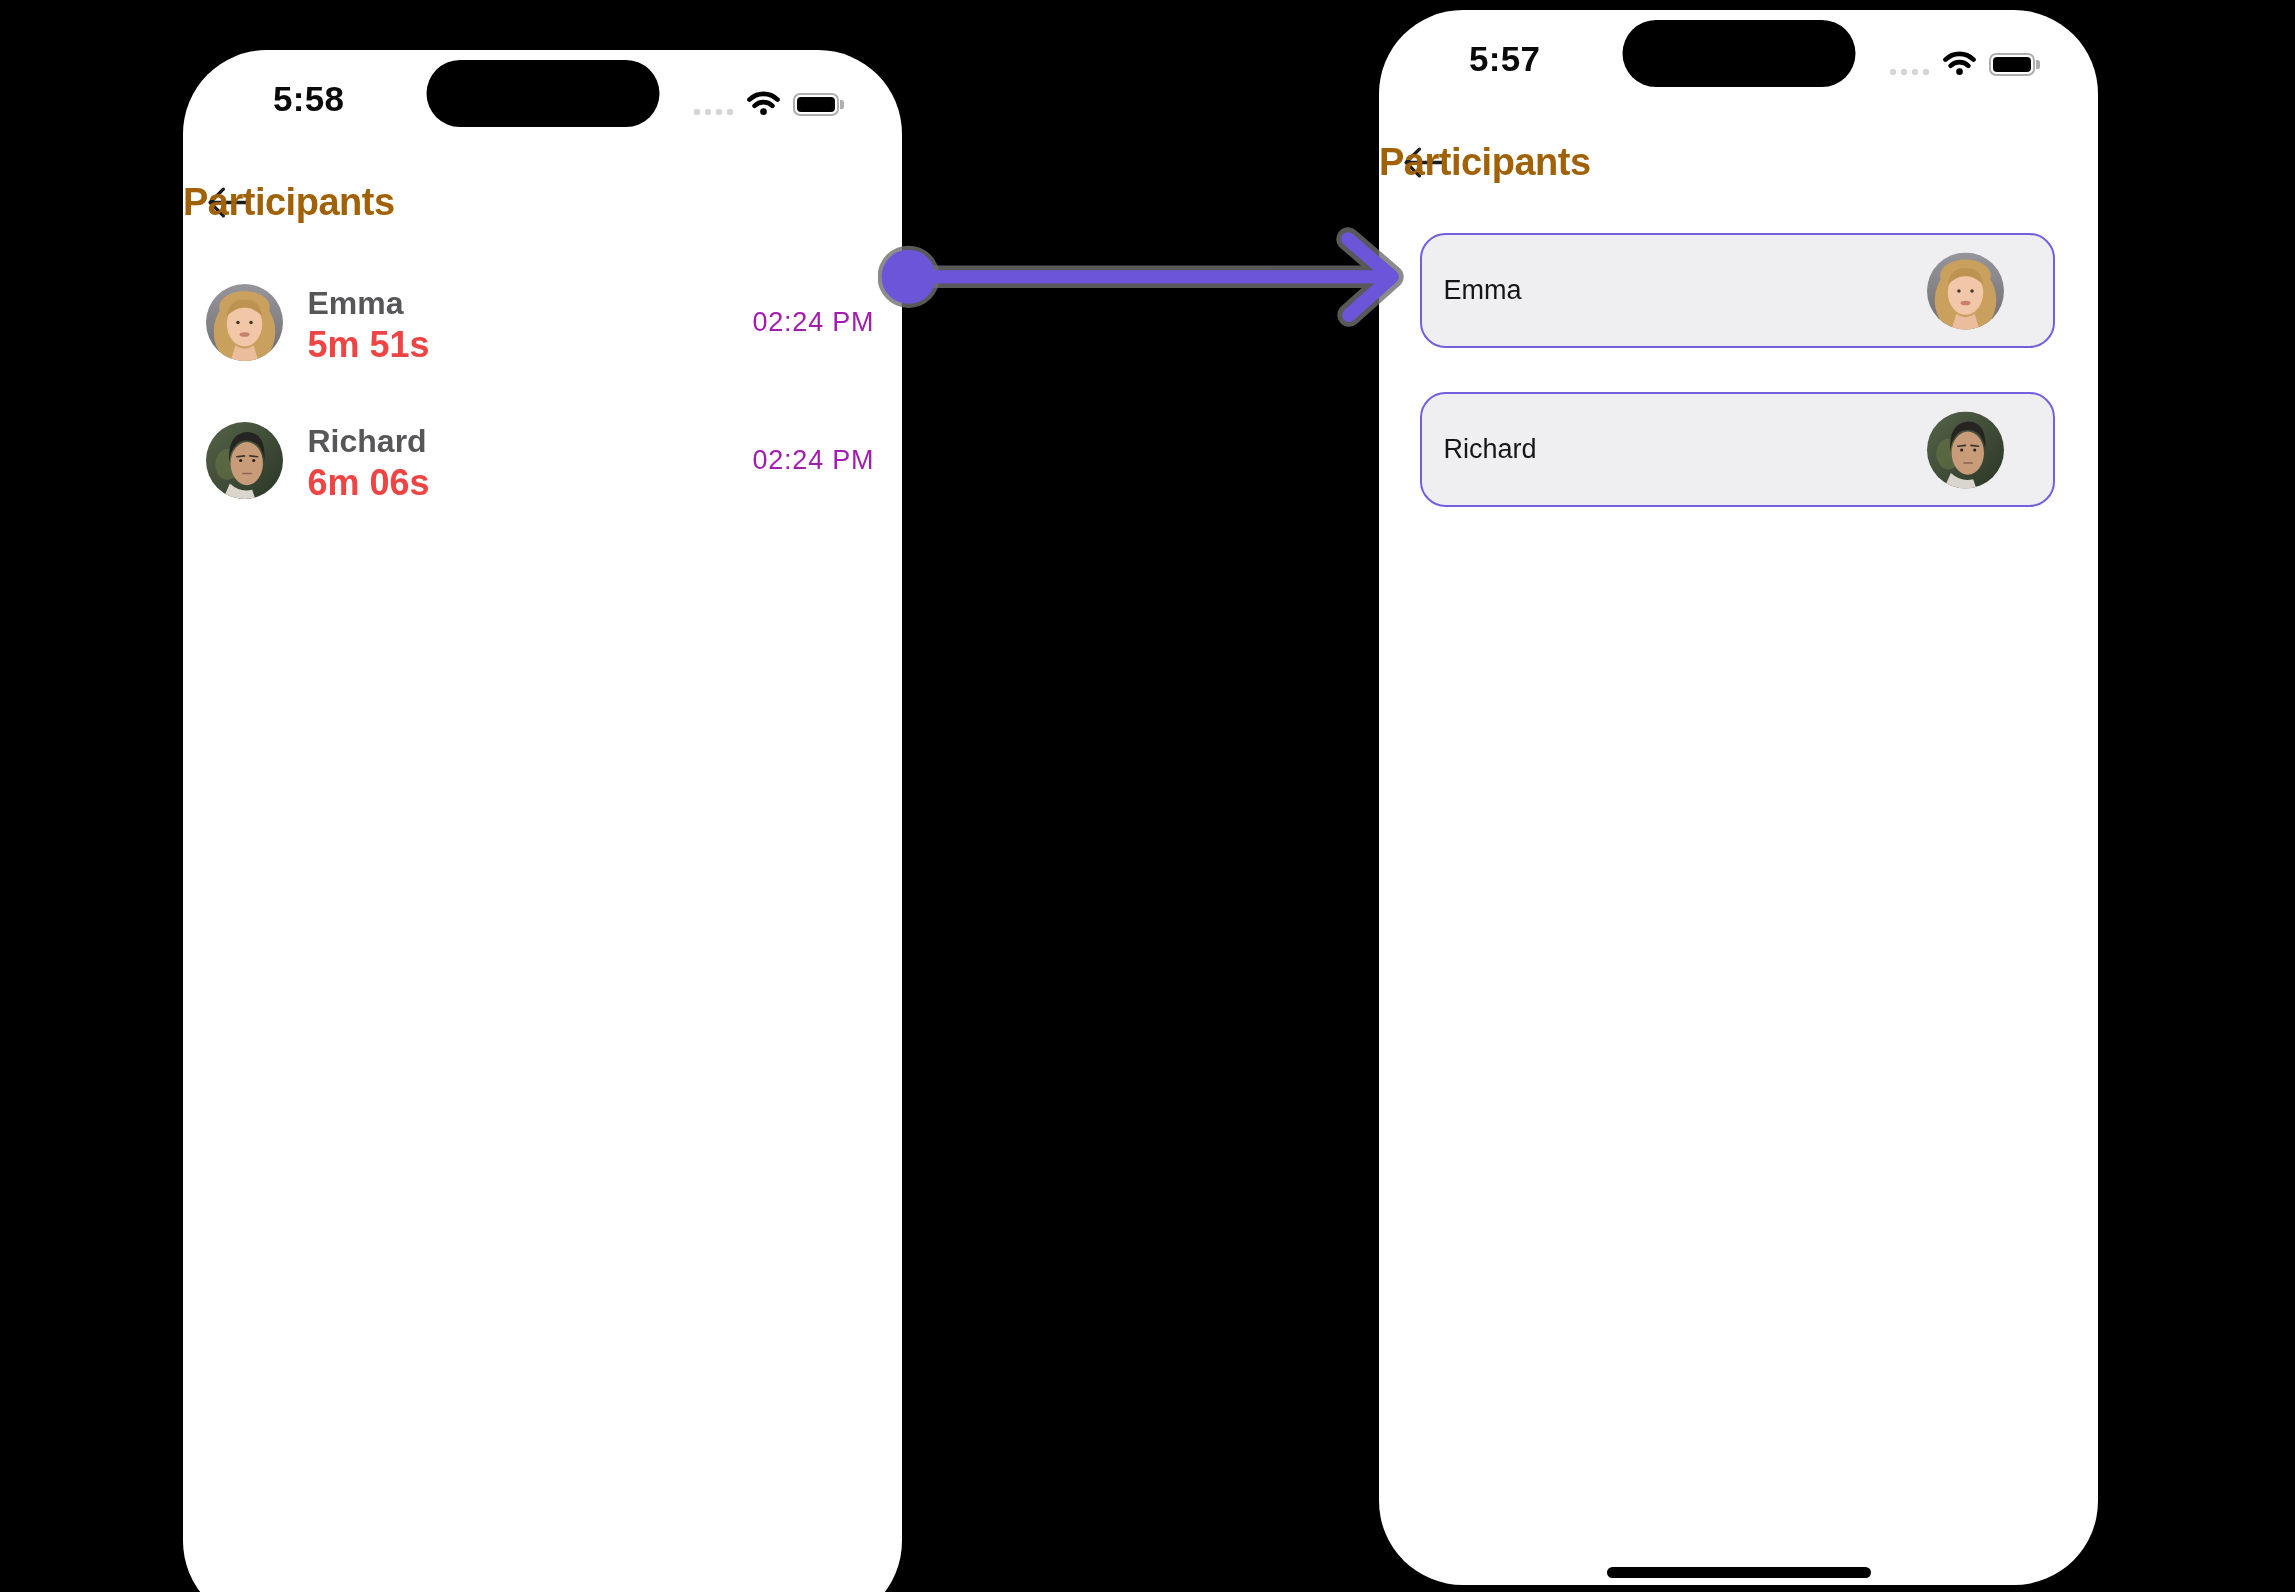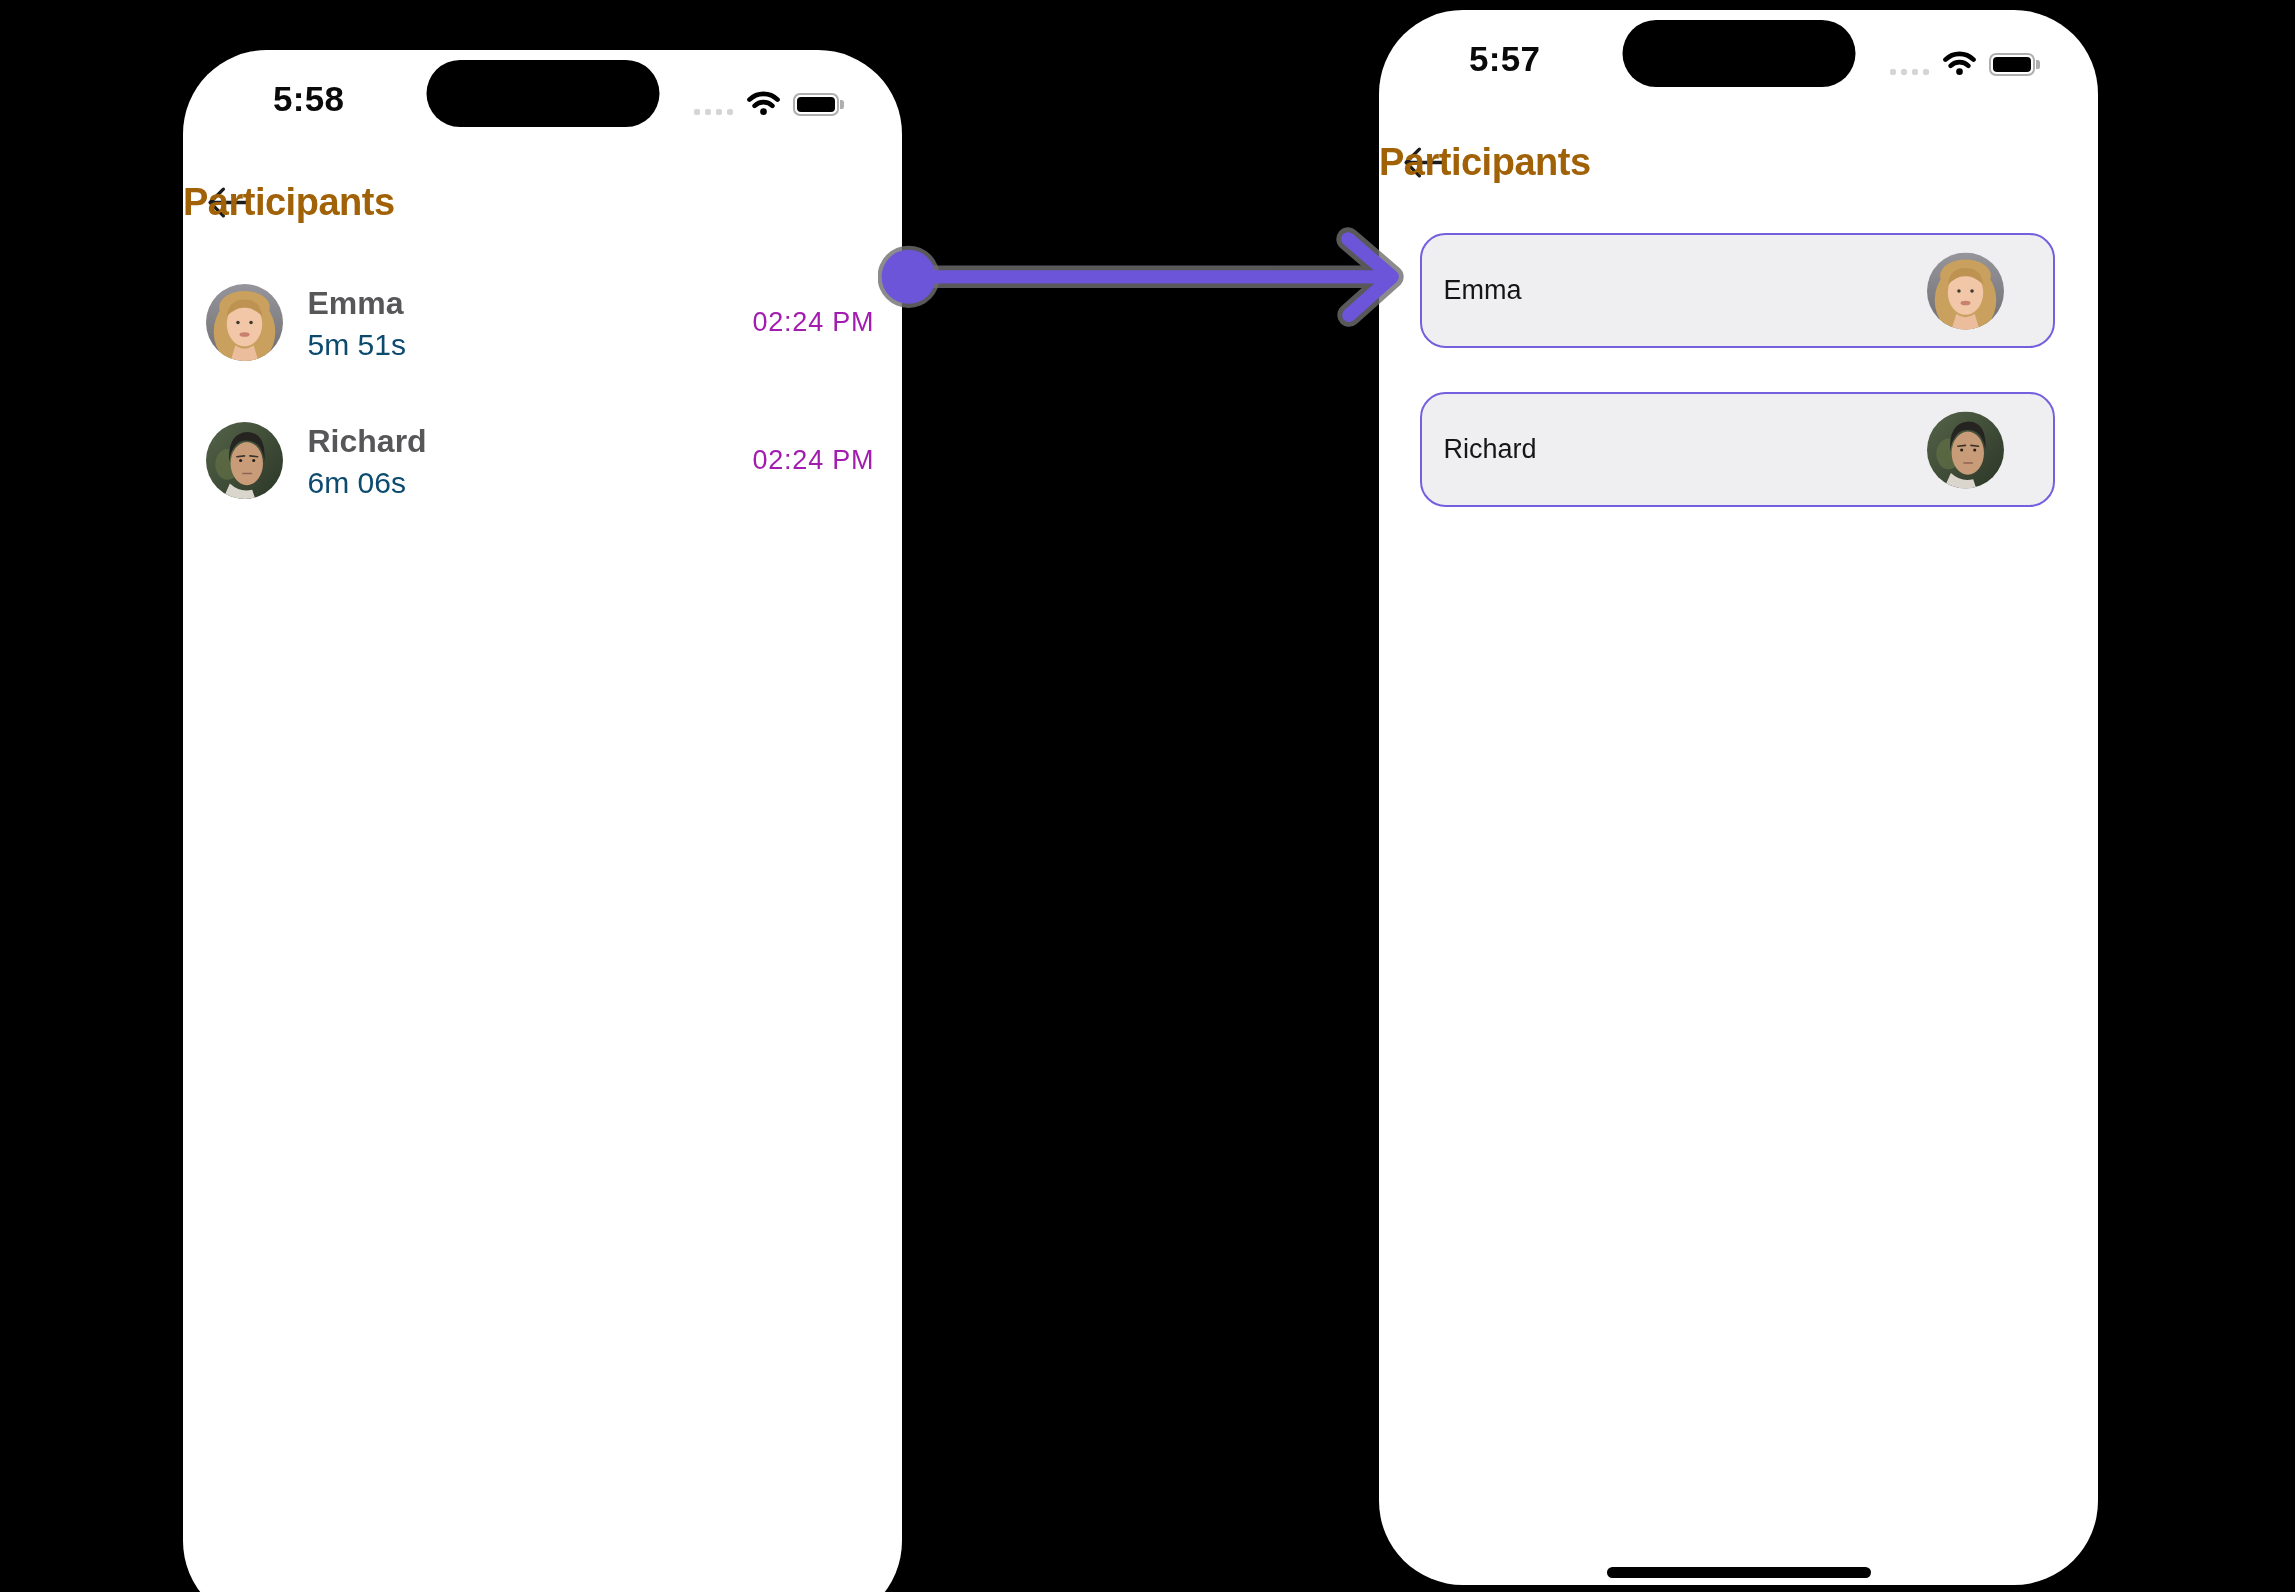--- a/index.html
+++ b/index.html
@@ -49,21 +49,21 @@
   
   .row{position:absolute;left:23px;right:27.6px;height:77px;display:flex;align-items:center;}
   .row.r0{top:234px;}
   .row.r1{top:372px;}
   .avatar{
     width:77px;height:77px;border-radius:50%;overflow:hidden;flex:none;
   }
   .avatar svg{display:block;width:100%;height:100%;}
   .row-text{display:flex;flex-direction:column;gap:12.2px;margin-left:24.5px;}
   .p-name{font-size:32px;font-weight:700;color:#57575A;line-height:32px;}
-  .p-duration{font-size:30px;font-weight:400;color:#0c4a6e;line-height:27.6px;}
+  .p-duration{font-size:36px;font-weight:700;color:#ef4444;line-height:27.6px;}
   .p-time{
     margin-left:auto;font-size:27px;font-weight:500;color:#a21caf;
     letter-spacing:0.8px;line-height:29px;
   }
 
   
   .card{
     position:absolute;left:41px;width:635px;height:115px;box-sizing:border-box;
     background:#EFEFF1;border:2px solid #7460DE;border-radius:25.5px;
     display:flex;align-items:center;cursor:pointer;

